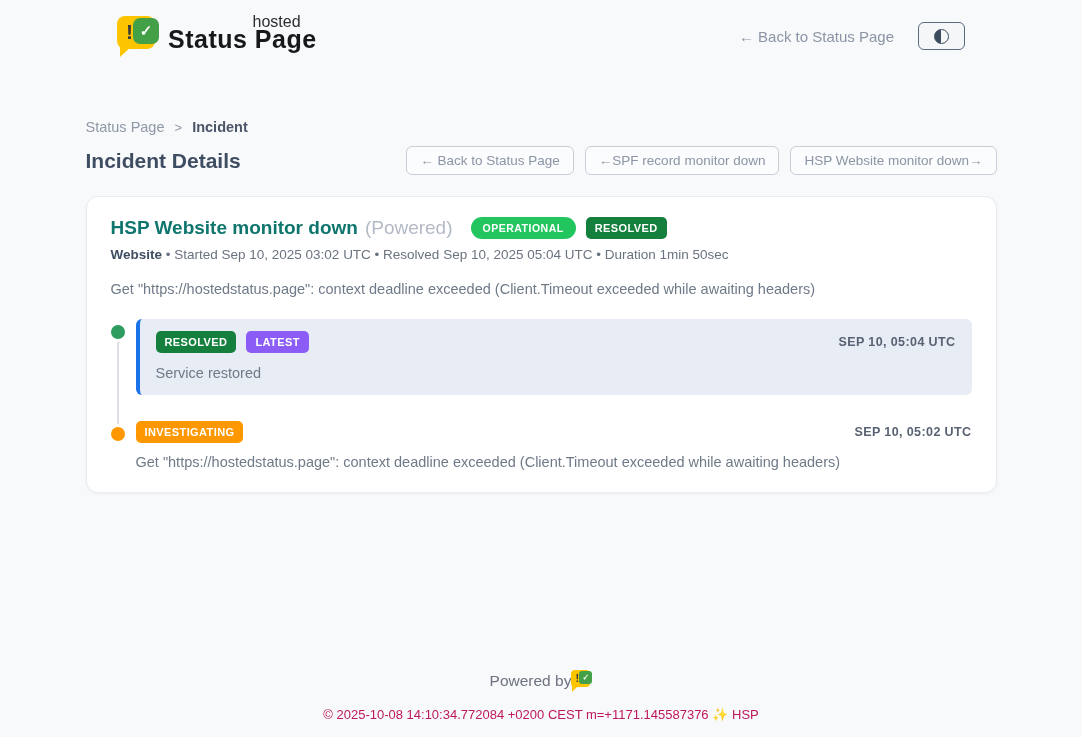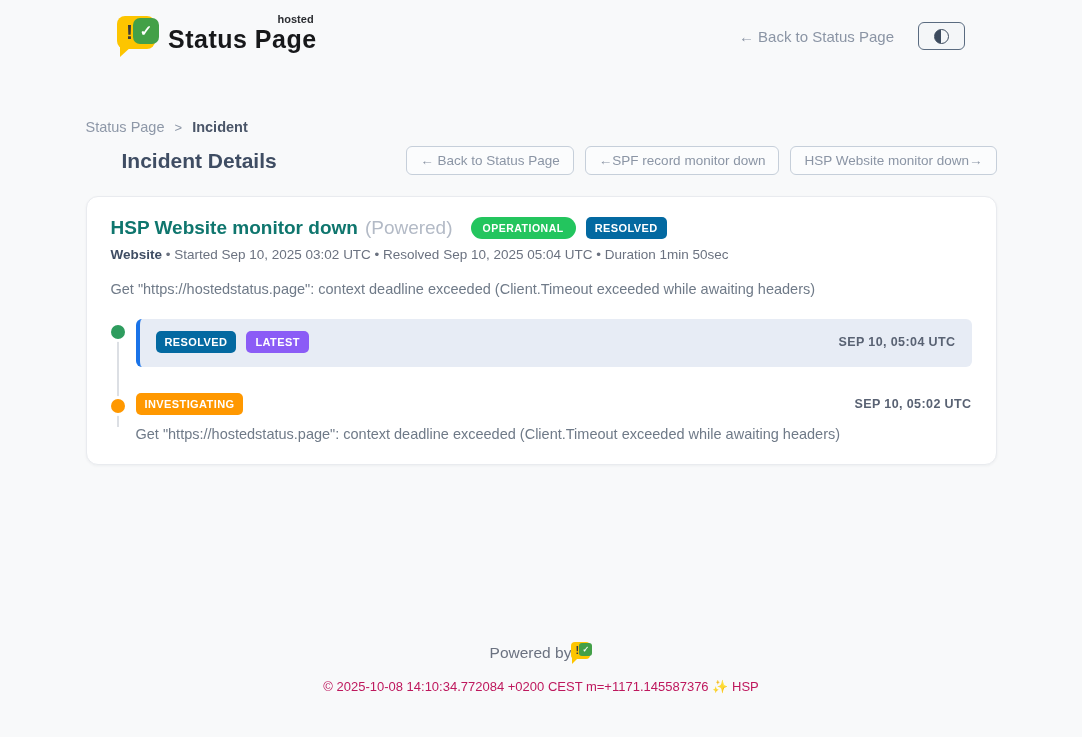--- a/index.html
+++ b/index.html
@@ -33,22 +33,22 @@
     font-size: 21px; font-weight: bold; color: #3a3a3a;
   }
   .logo-check {
     position: absolute; top: 5px; left: 16px;
     width: 26px; height: 26px; background: #43a047; border-radius: 7px;
     color: #ffffff; font-size: 15px; font-weight: bold;
     display: flex; align-items: center; justify-content: center;
   }
   .logo-text { position: relative; padding-top: 12px; }
   .logo-sup {
-    position: absolute; top: 0; right: 3px;
-    font-size: 11px; font-weight: bold; color: #2b2d31;
+    position: absolute; top: 0; right: 16px;
+    font-size: 16px; font-weight: normal; color: #2b2d31;
   }
   .logo-brand {
     font-size: 25px; font-weight: bold; color: #17181a; letter-spacing: 0.5px;
   }
   .header-right { display: flex; align-items: center; gap: 24px; }
   .back-link {
     color: #8b95a5; font-size: 15px; text-decoration: none; cursor: pointer;
   }
   .theme-toggle {
     width: 47px; height: 28px; background: #f4f6f8;
@@ -65,21 +65,21 @@
   .main { width: 911px; margin: 60px auto 0; }
   .breadcrumb { font-size: 14.5px; color: #8e98a8; }
   .breadcrumb .bc-root { cursor: pointer; }
   .breadcrumb .bc-sep { margin: 0 6px; font-size: 13px; }
   .breadcrumb .bc-current { color: #4a5568; font-weight: bold; }
 
   .title-row {
     margin-top: 11px;
     display: flex; align-items: center; justify-content: space-between;
   }
-  .page-title { font-size: 21px; font-weight: bold; color: #3f4d63; margin-left: 36px; }
+  .page-title { font-size: 21px; font-weight: bold; color: #3f4d63; }
   .nav-buttons { display: flex; gap: 11px; }
   .nav-btn {
     background: #fbfcfd; border: 1px solid #c6cfda; border-radius: 6px;
     color: #8b95a5; font-size: 13.5px; font-family: inherit;
     padding: 6px 13px; cursor: pointer; white-space: nowrap;
   }
 
   
   .card {
     margin-top: 21px; background: #ffffff;
@@ -94,21 +94,21 @@
     display: inline-block; margin-left: 18px;
     background: #23c55e; color: #ffffff;
     font-size: 10.5px; font-weight: bold; letter-spacing: 0.5px;
     padding: 5px 12px; border-radius: 999px;
   }
   .badge {
     display: inline-block; color: #ffffff;
     font-size: 11px; font-weight: bold; letter-spacing: 0.4px;
     padding: 5px 9px; border-radius: 5px;
   }
-  .badge.green { background: #0369a1; }
+  .badge.green { background: #15803d; }
   .badge.blue { background: #8b5cf6; }
   .badge.orange { background: #ff9800; }
   .badge.gap { margin-left: 10px; }
 
   .meta-line { margin-top: 8px; font-size: 13.5px; color: #6b7280; }
   .meta-component { font-weight: bold; color: #3f4d63; }
 
   .description { margin-top: 19px; font-size: 14.5px; color: #6f7a88; }
 
   
@@ -226,20 +226,21 @@
       <div class="t-entry">
         <span class="t-dot green"></span>
         <div class="t-box">
           <div class="t-head">
             <div class="t-badges">
               <span class="badge green">RESOLVED</span>
               <span class="badge blue gap">LATEST</span>
             </div>
             <span class="t-time">SEP 10, 05:04 UTC</span>
           </div>
+          <p class="t-msg">Service restored</p>
         </div>
       </div>
 
       <div class="t-entry second">
         <span class="t-dot orange"></span>
         <div class="t-head">
           <div class="t-badges">
             <span class="badge orange">INVESTIGATING</span>
           </div>
           <span class="t-time">SEP 10, 05:02 UTC</span>

